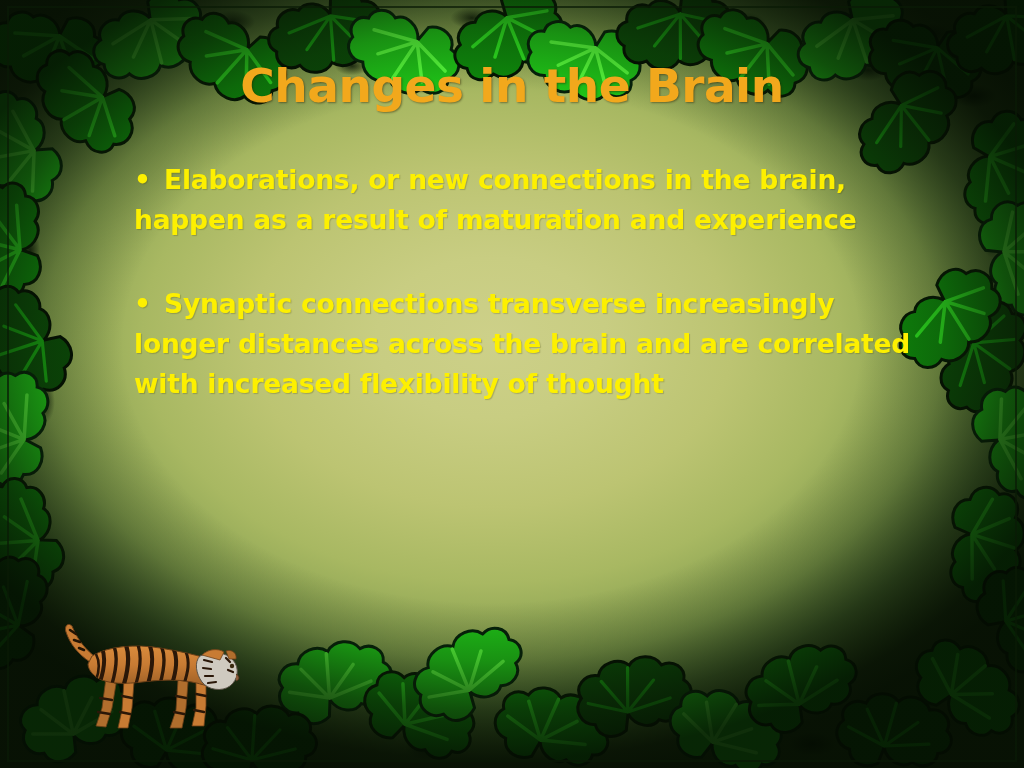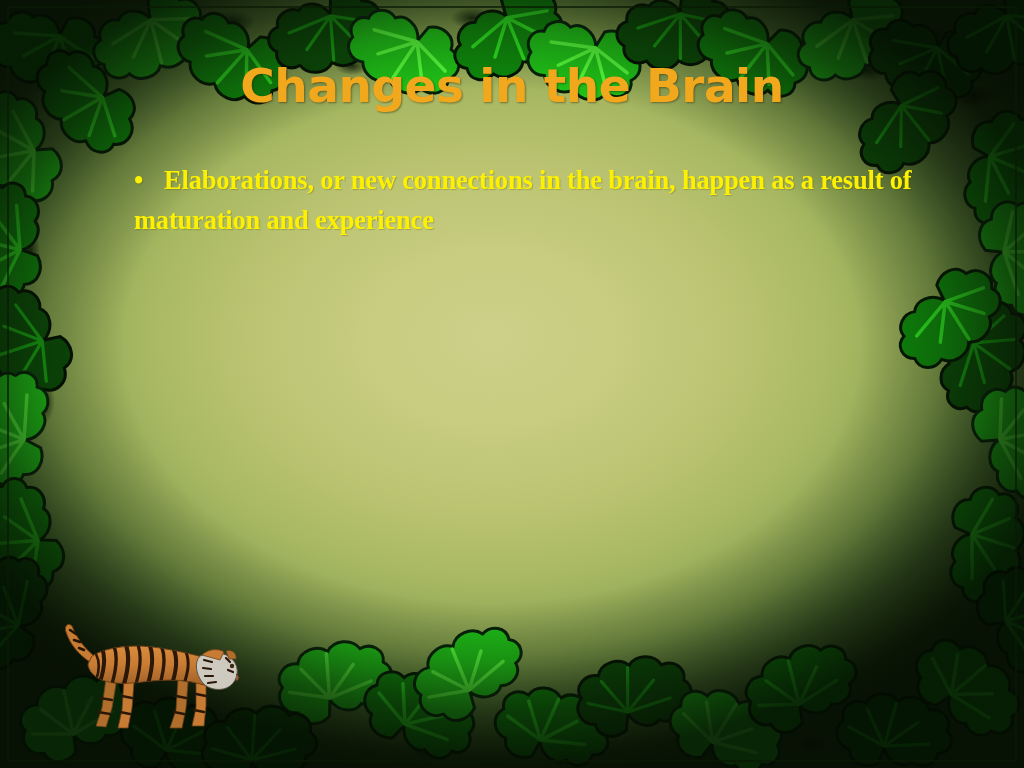--- a/index.html
+++ b/index.html
@@ -172,21 +172,21 @@
     line-height: 40px;
     letter-spacing: -0.2px;
     text-shadow: 1px 1px 1px rgba(60,60,0,0.25);
   }
   .bullet .dot {
     display: inline-block;
     width: 30px;
     color: #fdf000;
   }
   .bullet-gap-1 { margin-bottom: 46px; }
-  .bullet-gap-2 { margin-bottom: 44px; font-family: Liberation Serif, serif; }
+  .bullet-gap-2 { margin-bottom: 44px; }
 
   
   .tiger {
     position: absolute;
     left: 50px;
     top: 622px;
     width: 192px;
     height: 116px;
   }
 </style>
@@ -341,16 +341,19 @@
 
   <div class="slide-title">Changes in the Brain</div>
 
   <div class="body-block">
 
 
     <div class="bullet bullet-gap-2">
       <span class="dot">•</span><span>Elaborations, or new connections in the brain, happen as a result of maturation and experience</span>
     </div>
 
+    <div class="bullet">
+      <span class="dot">•</span><span>Synaptic connections transverse increasingly longer distances across the brain and are correlated with increased flexibility of thought</span>
+    </div>
 
   </div>
 
 </div>
 
 </body></html>

